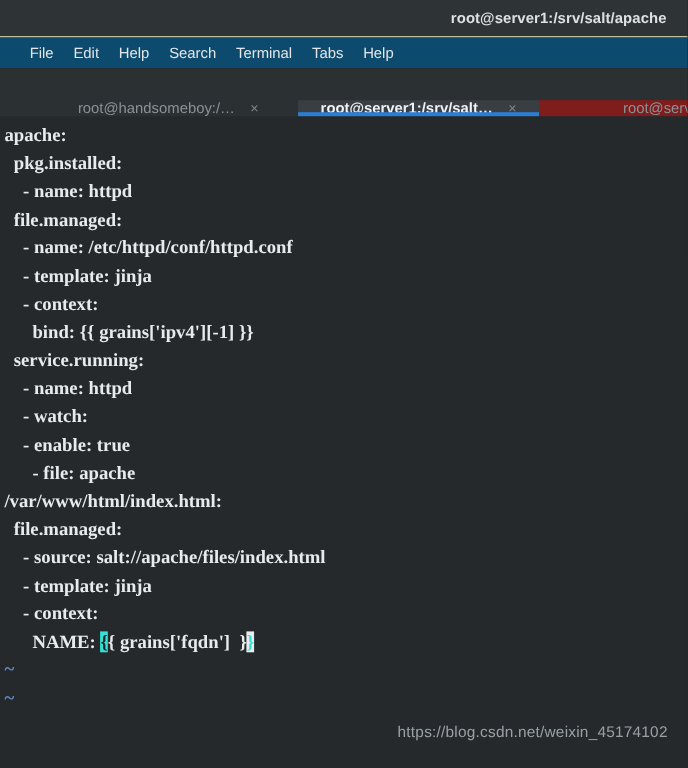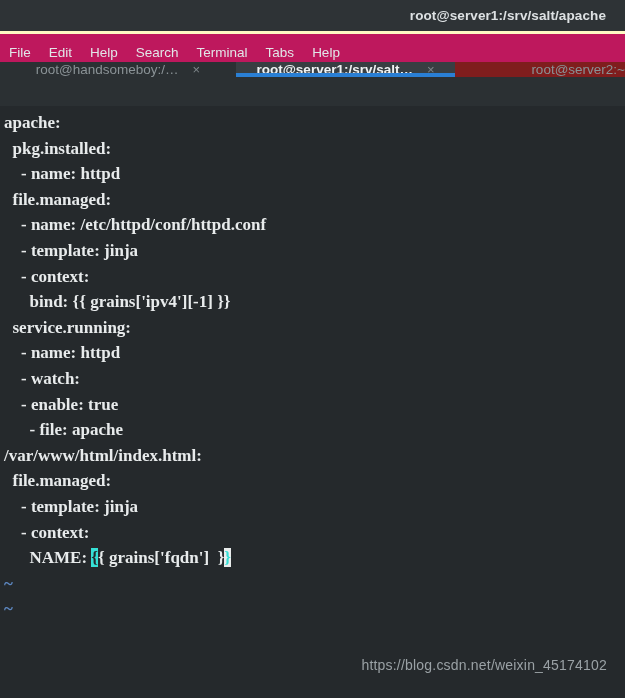--- a/index.html
+++ b/index.html
@@ -21,61 +21,62 @@
     height: 698px;
     position: relative;
     display: flex;
     flex-direction: column;
     background: #262A2D;
   }
 
   .titlebar {
     height: 34px;
     background: #2E3336;
-    border-bottom: 3px solid #fef9c3;
+    border-bottom: 1px solid #fef9c3;
     display: flex;
     align-items: center;
     justify-content: flex-end;
     padding-right: 19px;
     box-sizing: border-box;
     flex: 0 0 auto;
   }
   .titlebar-text {
     color: #DDE1E3;
     font-size: 13.5px;
     font-weight: bold;
     letter-spacing: 0.1px;
     white-space: nowrap;
   }
 
   .menubar {
     height: 28px;
-    background: #be185d;
-    display: flex;
-    align-items: flex-end;
-    padding-left: 0;
+    background: #0c4a6e;
+    display: flex;
+    align-items: center;
+    padding-left: 18px;
     box-sizing: border-box;
     flex: 0 0 auto;
   }
   .menu-item {
     color: #E2E6E8;
     font-size: 13.5px;
     padding: 2px 9px;
     white-space: nowrap;
     cursor: default;
   }
 
   .tabbar {
     height: 44px;
     background: #2B3033;
     display: flex;
-    align-items: flex-start;
-    flex: 0 0 auto;
-    overflow: hidden;
-    position: relative;
+    align-items: flex-end;
+    flex: 0 0 auto;
+    overflow: hidden;
+    position: relative;
+    padding-left: 35px;
   }
   .tab {
     display: flex;
     align-items: center;
     justify-content: center;
     position: relative;
     box-sizing: border-box;
     padding: 0 14px;
     white-space: nowrap;
     flex: 0 0 auto;
@@ -214,20 +215,21 @@
 
     <div class="tline">      bind: {{ grains['ipv4'][-1] }}</div>
 
     <div class="tline">  service.running:</div>
     <div class="tline">    - name: httpd</div>
     <div class="tline">    - watch:</div>
     <div class="tline">    - enable: true</div>
     <div class="tline">      - file: apache</div>
     <div class="tline">/var/www/html/index.html:</div>
     <div class="tline">  file.managed:</div>
+    <div class="tline">    - source: salt://apache/files/index.html</div>
     <div class="tline">    - template: jinja</div>
     <div class="tline">    - context:</div>
 
     <div class="tline"><span>      NAME: </span><span class="hl-brace">{</span><span>{ grains['fqdn']  }</span><span class="cursor">}</span></div>
 
     <div class="tline tilde">~</div>
     <div class="tline tilde">~</div>
 
     <div class="watermark">https://blog.csdn.net/weixin_45174102</div>
   </div>

